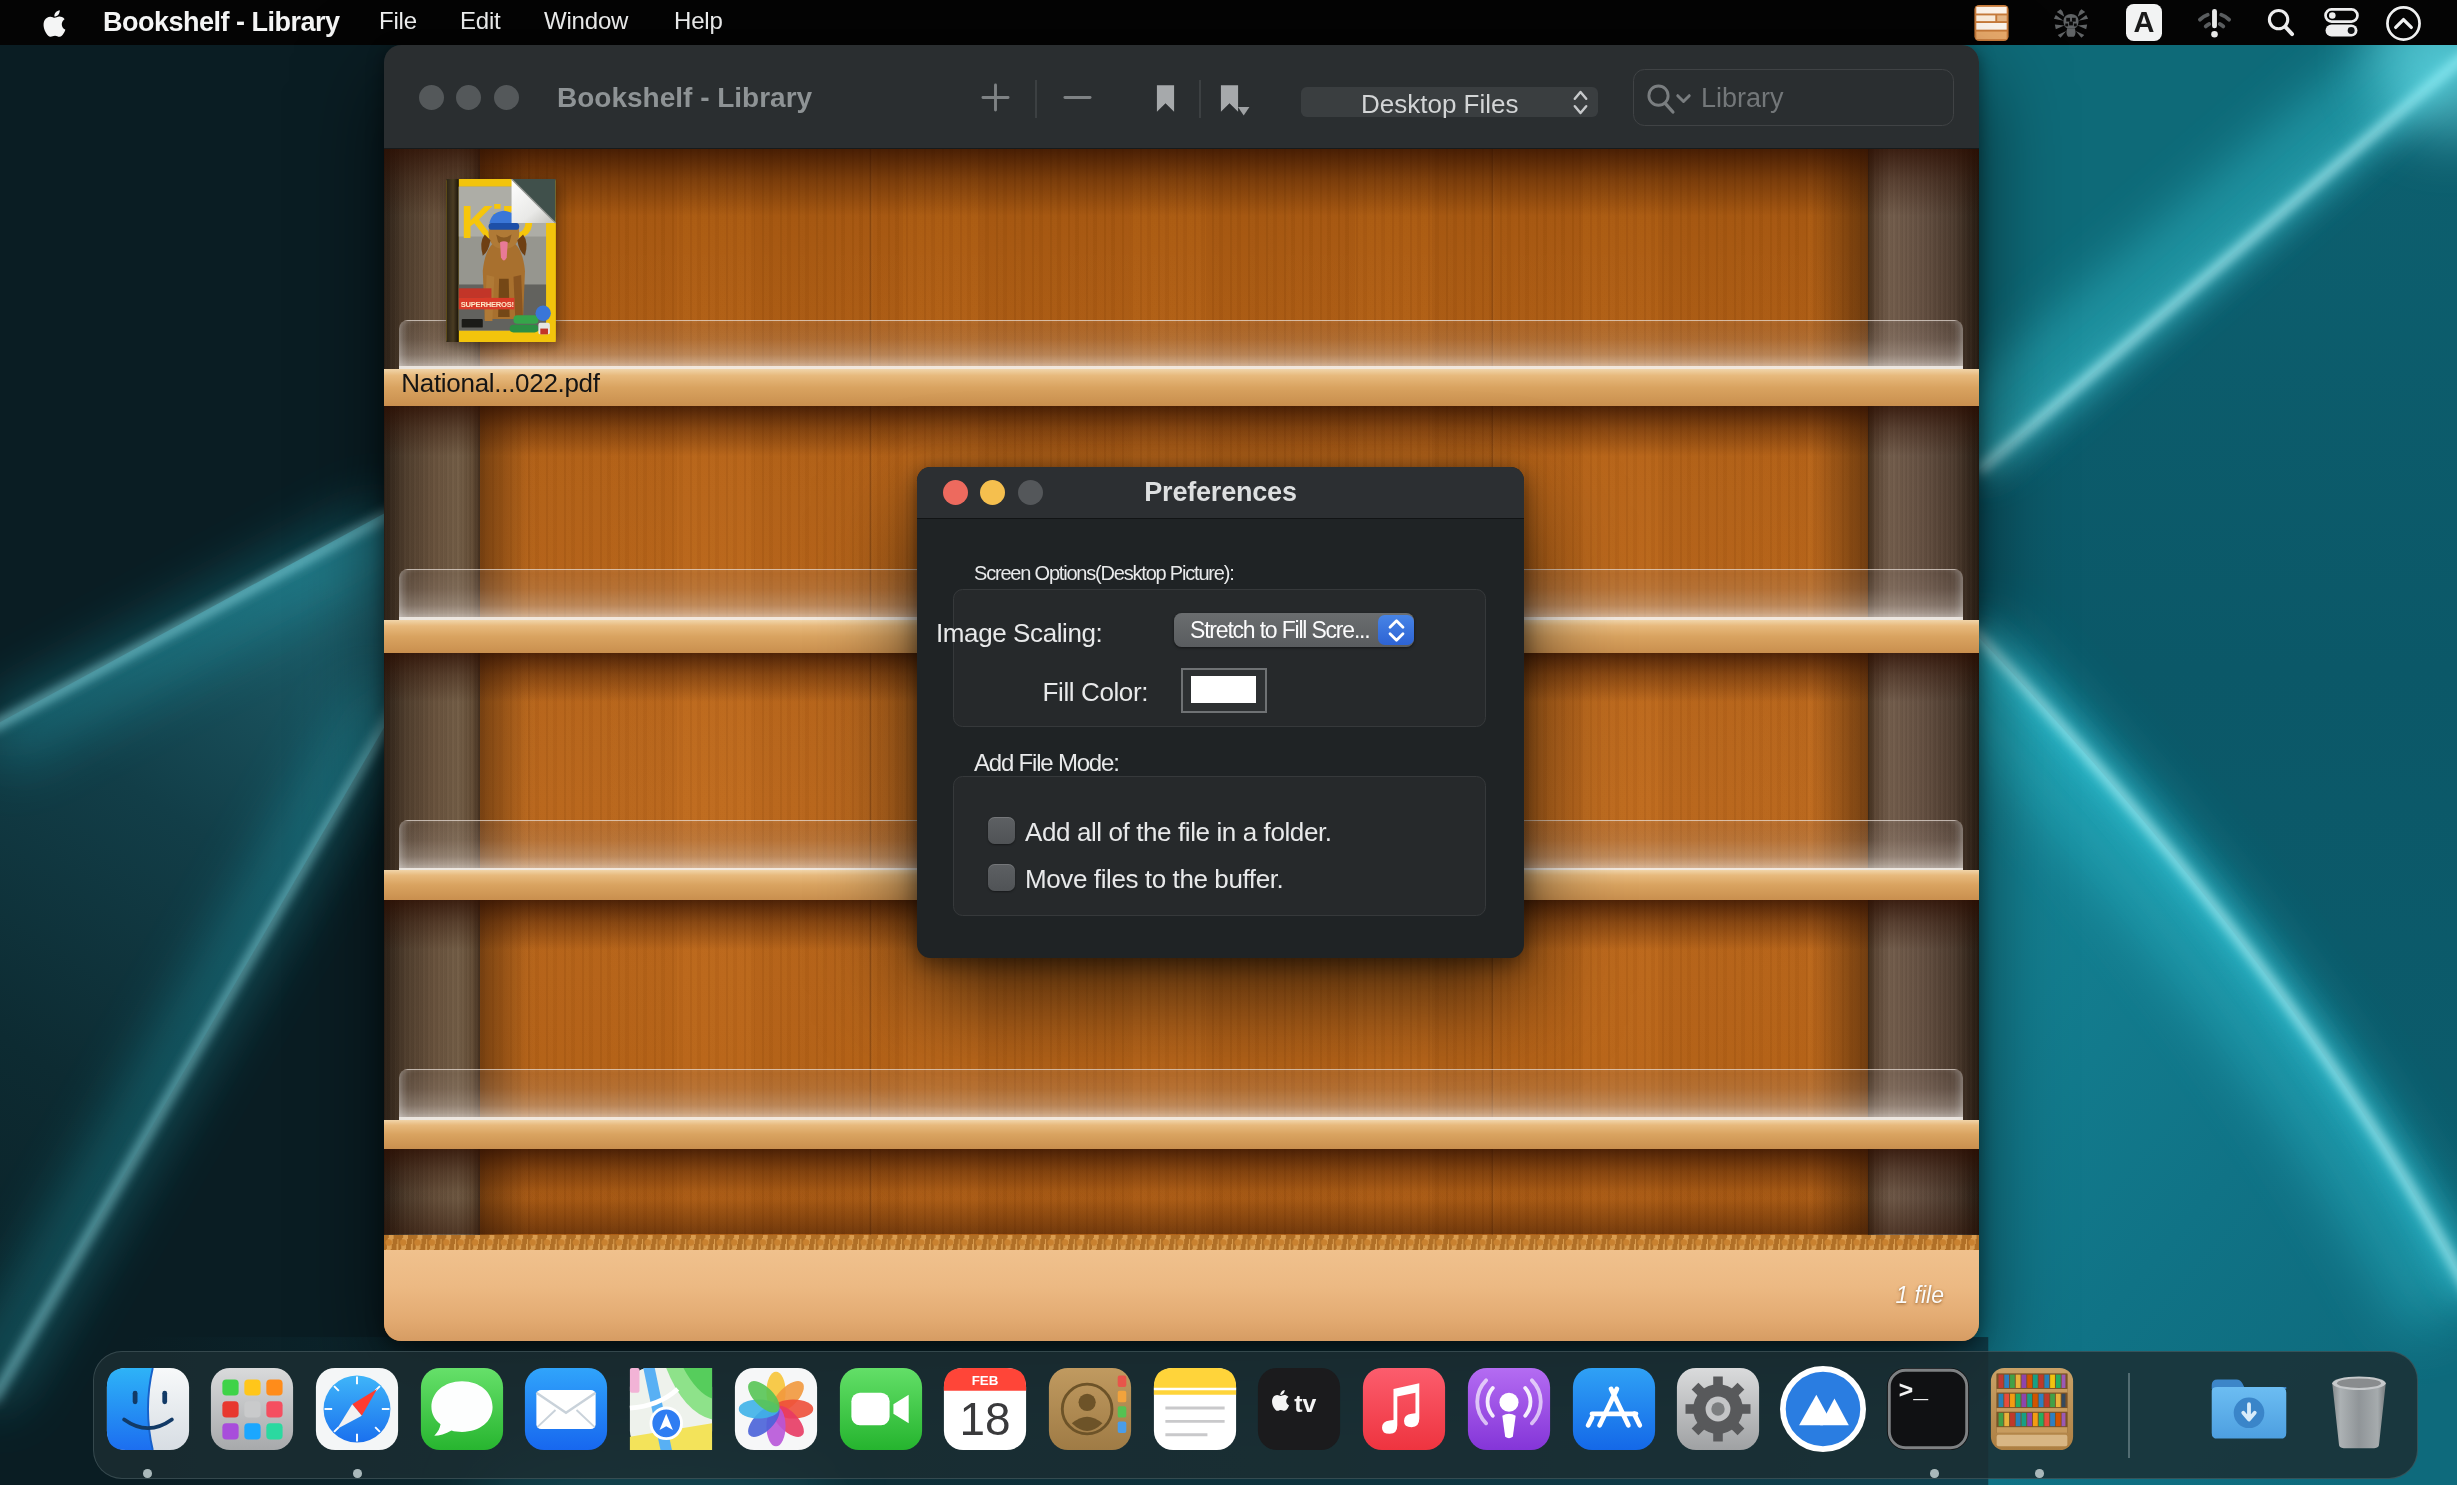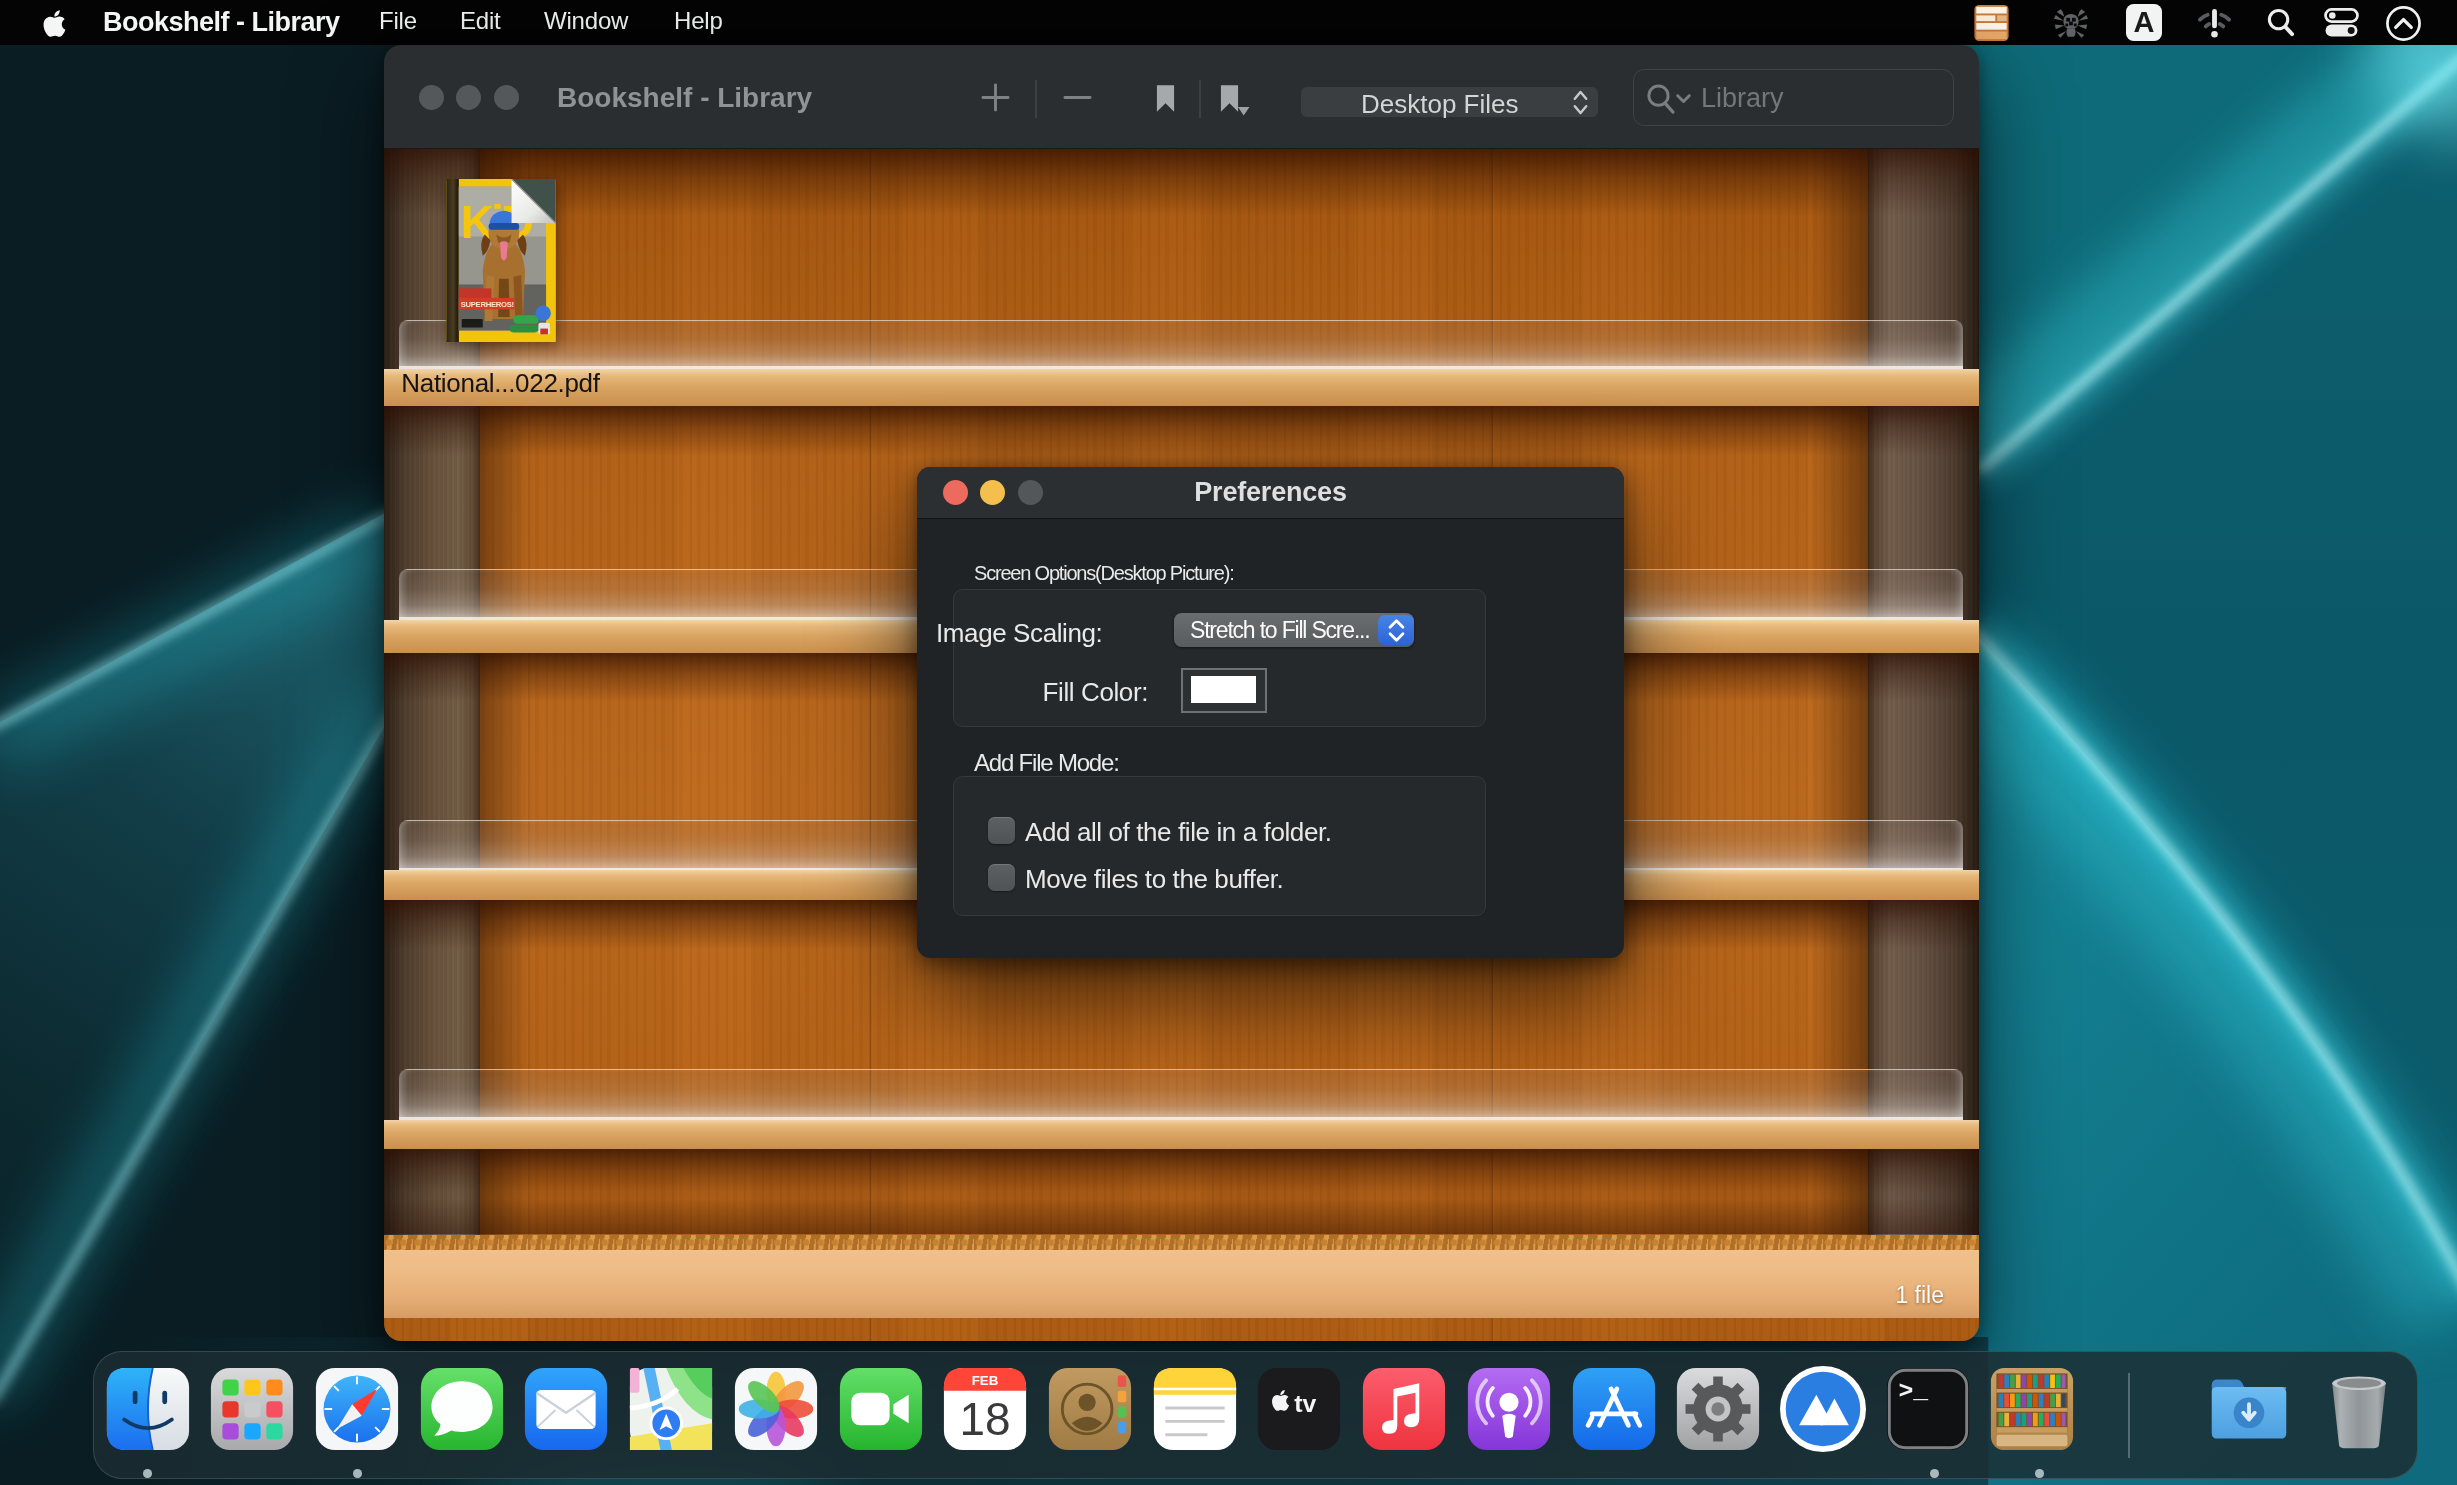--- a/index.html
+++ b/index.html
@@ -47,34 +47,34 @@
     box-shadow:inset 8.6px 0 9.6px -6.7px rgba(255,255,255,0.45), inset -8.6px 0 9.6px -6.7px rgba(255,255,255,0.45);
   }
   .band { position:absolute; left:0; width:1595px;
     background:linear-gradient(180deg,#f1d5aa 0%, #e7b97c 18%, #d9a360 50%, #c98f4e 100%);
   }
   #rope { position:absolute; left:0; top:1086px; width:1595px; height:15.4px;
     background:
       radial-gradient(circle at 4.8px 7.7px, #c9812f 2.9px, rgba(0,0,0,0) 3.8px),
       repeating-linear-gradient(100deg, #b06f26 0 4.8px, #d99c4f 4.8px 9.6px);
     background-size:14.4px 15.4px, 14.4px 15.4px; }
-  #drawer { position:absolute; left:0; top:1101px; width:1595px; height:68px;
-    background:linear-gradient(180deg, #f0c18d 0%, #ecb983 40%, #e3ab72 75%, #d69c63 100%); }
+  #drawer { position:absolute; left:0; top:1101px; width:1595px; height:91px;
+    background:linear-gradient(180deg, #f0c18d 0%, #ecb983 40%, #e3ab72 75%, #d69c63 100%);font-style:italic; }
   #onefile { position:absolute; right:35px; top:32px; font-size:23px; color:#fbfbfa; text-shadow:0 1px 2.9px rgba(120,70,20,.8); }
   #mag { position:absolute; left:62px; top:30px; width:110px; height:163px; filter:drop-shadow(2.9px 4.8px 7.7px rgba(20,8,0,0.5)); }
   #maglabel { position:absolute; left:17.3px; top:219px; font-size:26px; color:#141414; letter-spacing:-0.3px; }
 
   
   #prefs .plabel { position:absolute; font-size:26px; color:#e8e9ea; letter-spacing:-0.4px; }
   #prefs .pgroup { position:absolute; left:36px; width:533px; background:#26292b; border:1.9px solid #36393b; border-radius:9.6px; }
   #prefs .pcheck { position:absolute; left:71px; width:27px; height:27px; border-radius:6.7px;
     background:linear-gradient(180deg,#5d6063,#505356); box-shadow:inset 0 1px 0 rgba(255,255,255,.15), 0 1px 1.9px rgba(0,0,0,.4); }
 
   
-  #prefs { position:absolute; left:917px; top:467px; width:707px; height:491px; border-radius:13.4px;
+  #prefs { position:absolute; left:917px; top:467px; width:607px; height:491px; border-radius:13.4px;
     background:#1f2325; box-shadow:0 38px 96px rgba(0,0,0,.65), 0 5.8px 23px rgba(0,0,0,.5); color:#e8e9ea; }
   #prefs .ptb { position:absolute; left:0; top:0; width:100%; height:52px; background:#2c2f32;
     border-radius:13.4px 13.4px 0 0; border-bottom:1.9px solid #121415; }
   #prefs .ptl { position:absolute; top:13.4px; width:25px; height:25px; border-radius:50%; }
 
   
   #dock { position:absolute; left:93px; top:1351px; width:2325px; height:128px; border-radius:29px;
     background:rgba(27,45,50,.84); border:1.4px solid rgba(160,180,185,.22); }
   .di { position:absolute; top:14.4px; width:86px; height:86px; }
   .dot { position:absolute; top:117px; width:8.6px; height:8.6px; border-radius:50%; background:#a9b8ba; }

